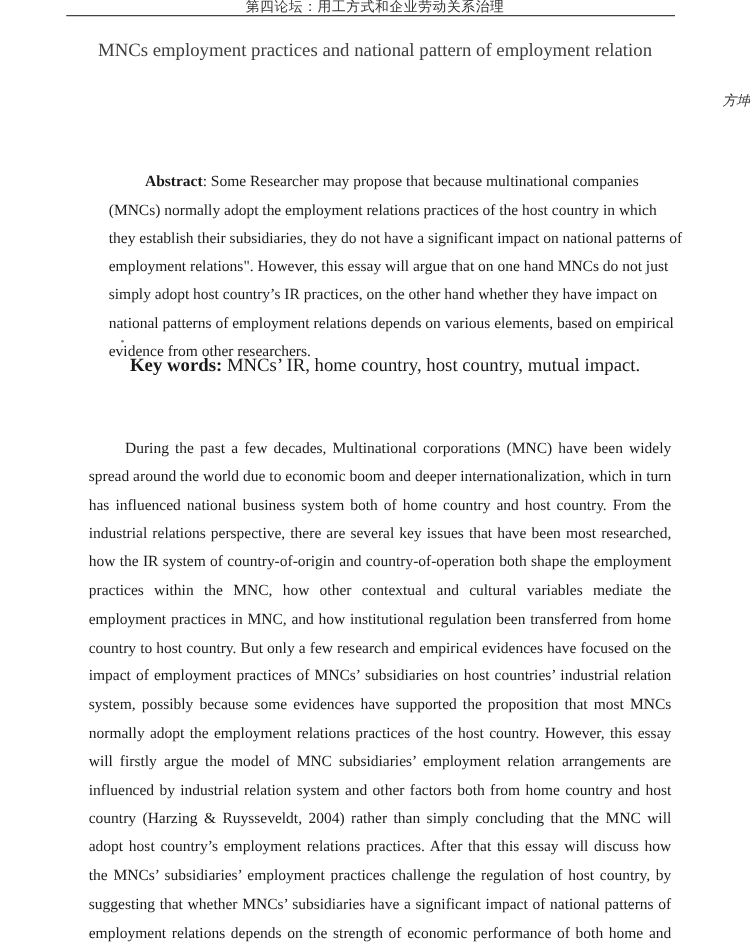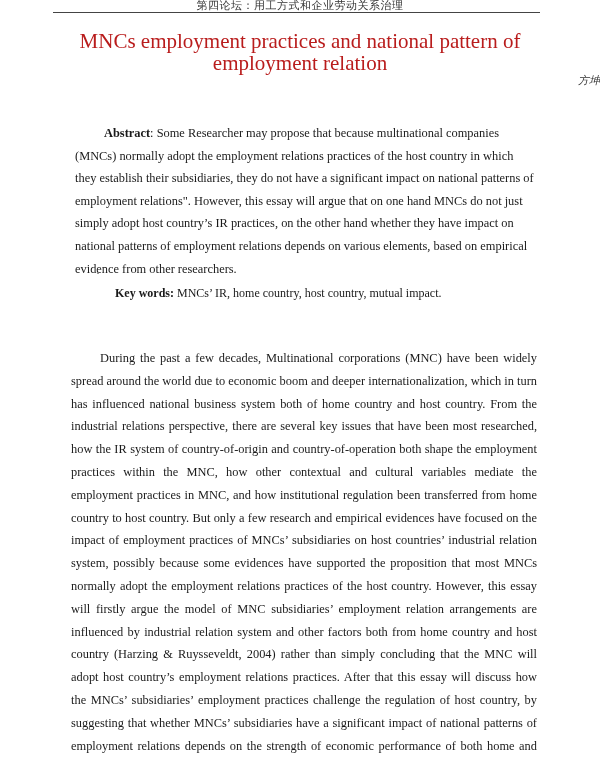--- a/index.html
+++ b/index.html
@@ -1,24 +1,24 @@
 <!DOCTYPE html>
 <html><head>
   <meta charset="utf-8">
   <style>
     html, body { margin: 0; padding: 0; background: #ffffff; }
     body { width: 600px; height: 760px; overflow: hidden; position: relative; color: #1a1a1a; font-family: "Liberation Serif", "DejaVu Serif", serif; }
     .page { position: absolute; left: 0; top: 0; width: 600px; height: 543px; background: #fff; }
     .running-header { position: absolute; top: 0; left: 0; width: 600px; text-align: center; font-size: 11px; line-height: 12px; color: #333; font-family: "DejaVu Sans", sans-serif; letter-spacing: 0.5px; }
     .header-rule { position: absolute; top: 12px; left: 53px; width: 487px; height: 0; border-top: 1.3px solid #444; }
-    .title { position: absolute; top: 30px; left: 60px; width: 480px; text-align: center; font-size: 21px; line-height: 22px; color: #b91c1c; }
+    .title { position: absolute; top: 30px; left: 60px; width: 480px; text-align: center; font-size: 15px; line-height: 22px; color: #404040; }
     .author { position: absolute; top: 73px; left: 0; width: 600px; text-align: right; font-size: 11px; color: #333; font-family: "DejaVu Sans", sans-serif; font-style: italic; }
-    .abstract { position: absolute; top: 118px; left: 71px; width: 462px; font-size: 12.4px; line-height: 22.6px; text-align: left; text-indent: 29px; margin: 4px; }
+    .abstract { position: absolute; top: 118px; left: 71px; width: 462px; font-size: 12.4px; line-height: 22.6px; text-align: left; text-indent: 29px; margin: 16px; }
     .bold { font-weight: bold; }
-    .keywords { position: absolute; top: 285px; left: 115px; width: 440px; font-size: 12px; line-height: 16px; margin: 0; }
+    .keywords { position: absolute; top: 285px; left: 104px; width: 440px; font-size: 15px; line-height: 16px; margin: 0; }
     .body-para { position: absolute; top: 347px; left: 71px; width: 466px; font-size: 12.4px; line-height: 22.8px; text-align: justify; text-indent: 29px; margin: 0; }
     .stray-dot { position: absolute; width: 2px; height: 2px; background: #777; border-radius: 1px; }
   </style>
 </head>
 <body>
 
 <div class="page">
   <div class="running-header">第四论坛：用工方式和企业劳动关系治理</div>
   <div class="header-rule"></div>
 

